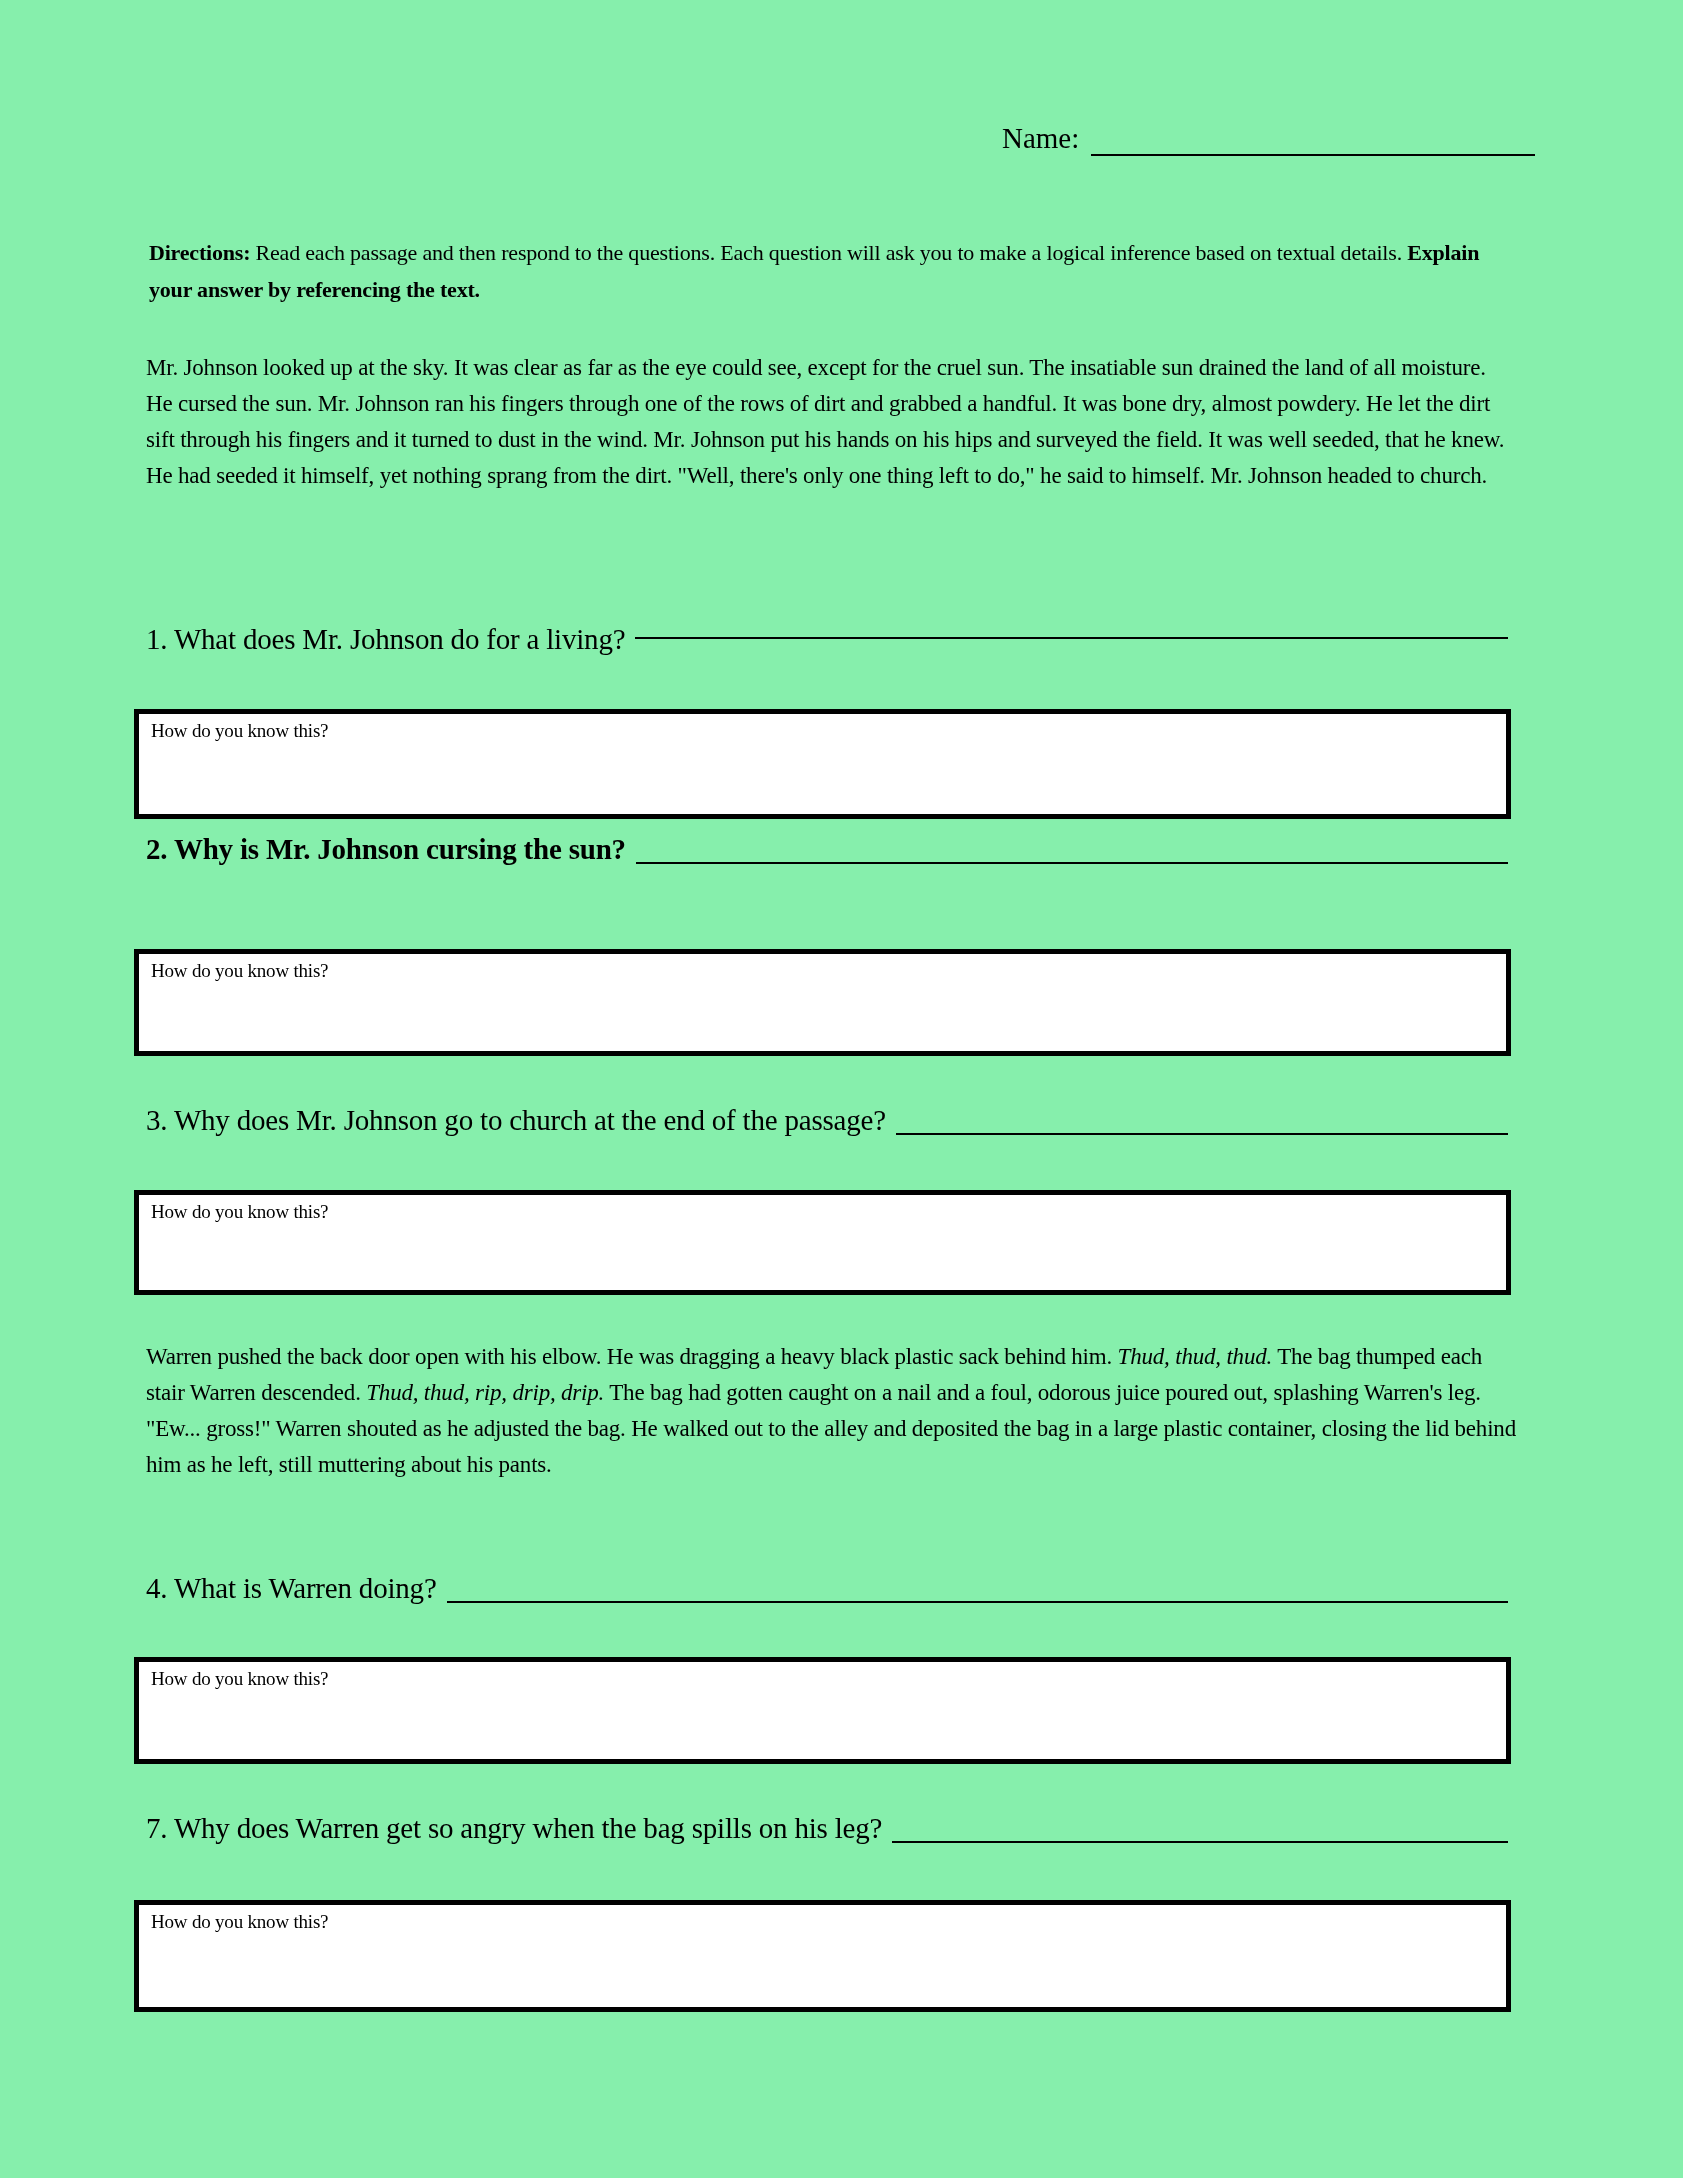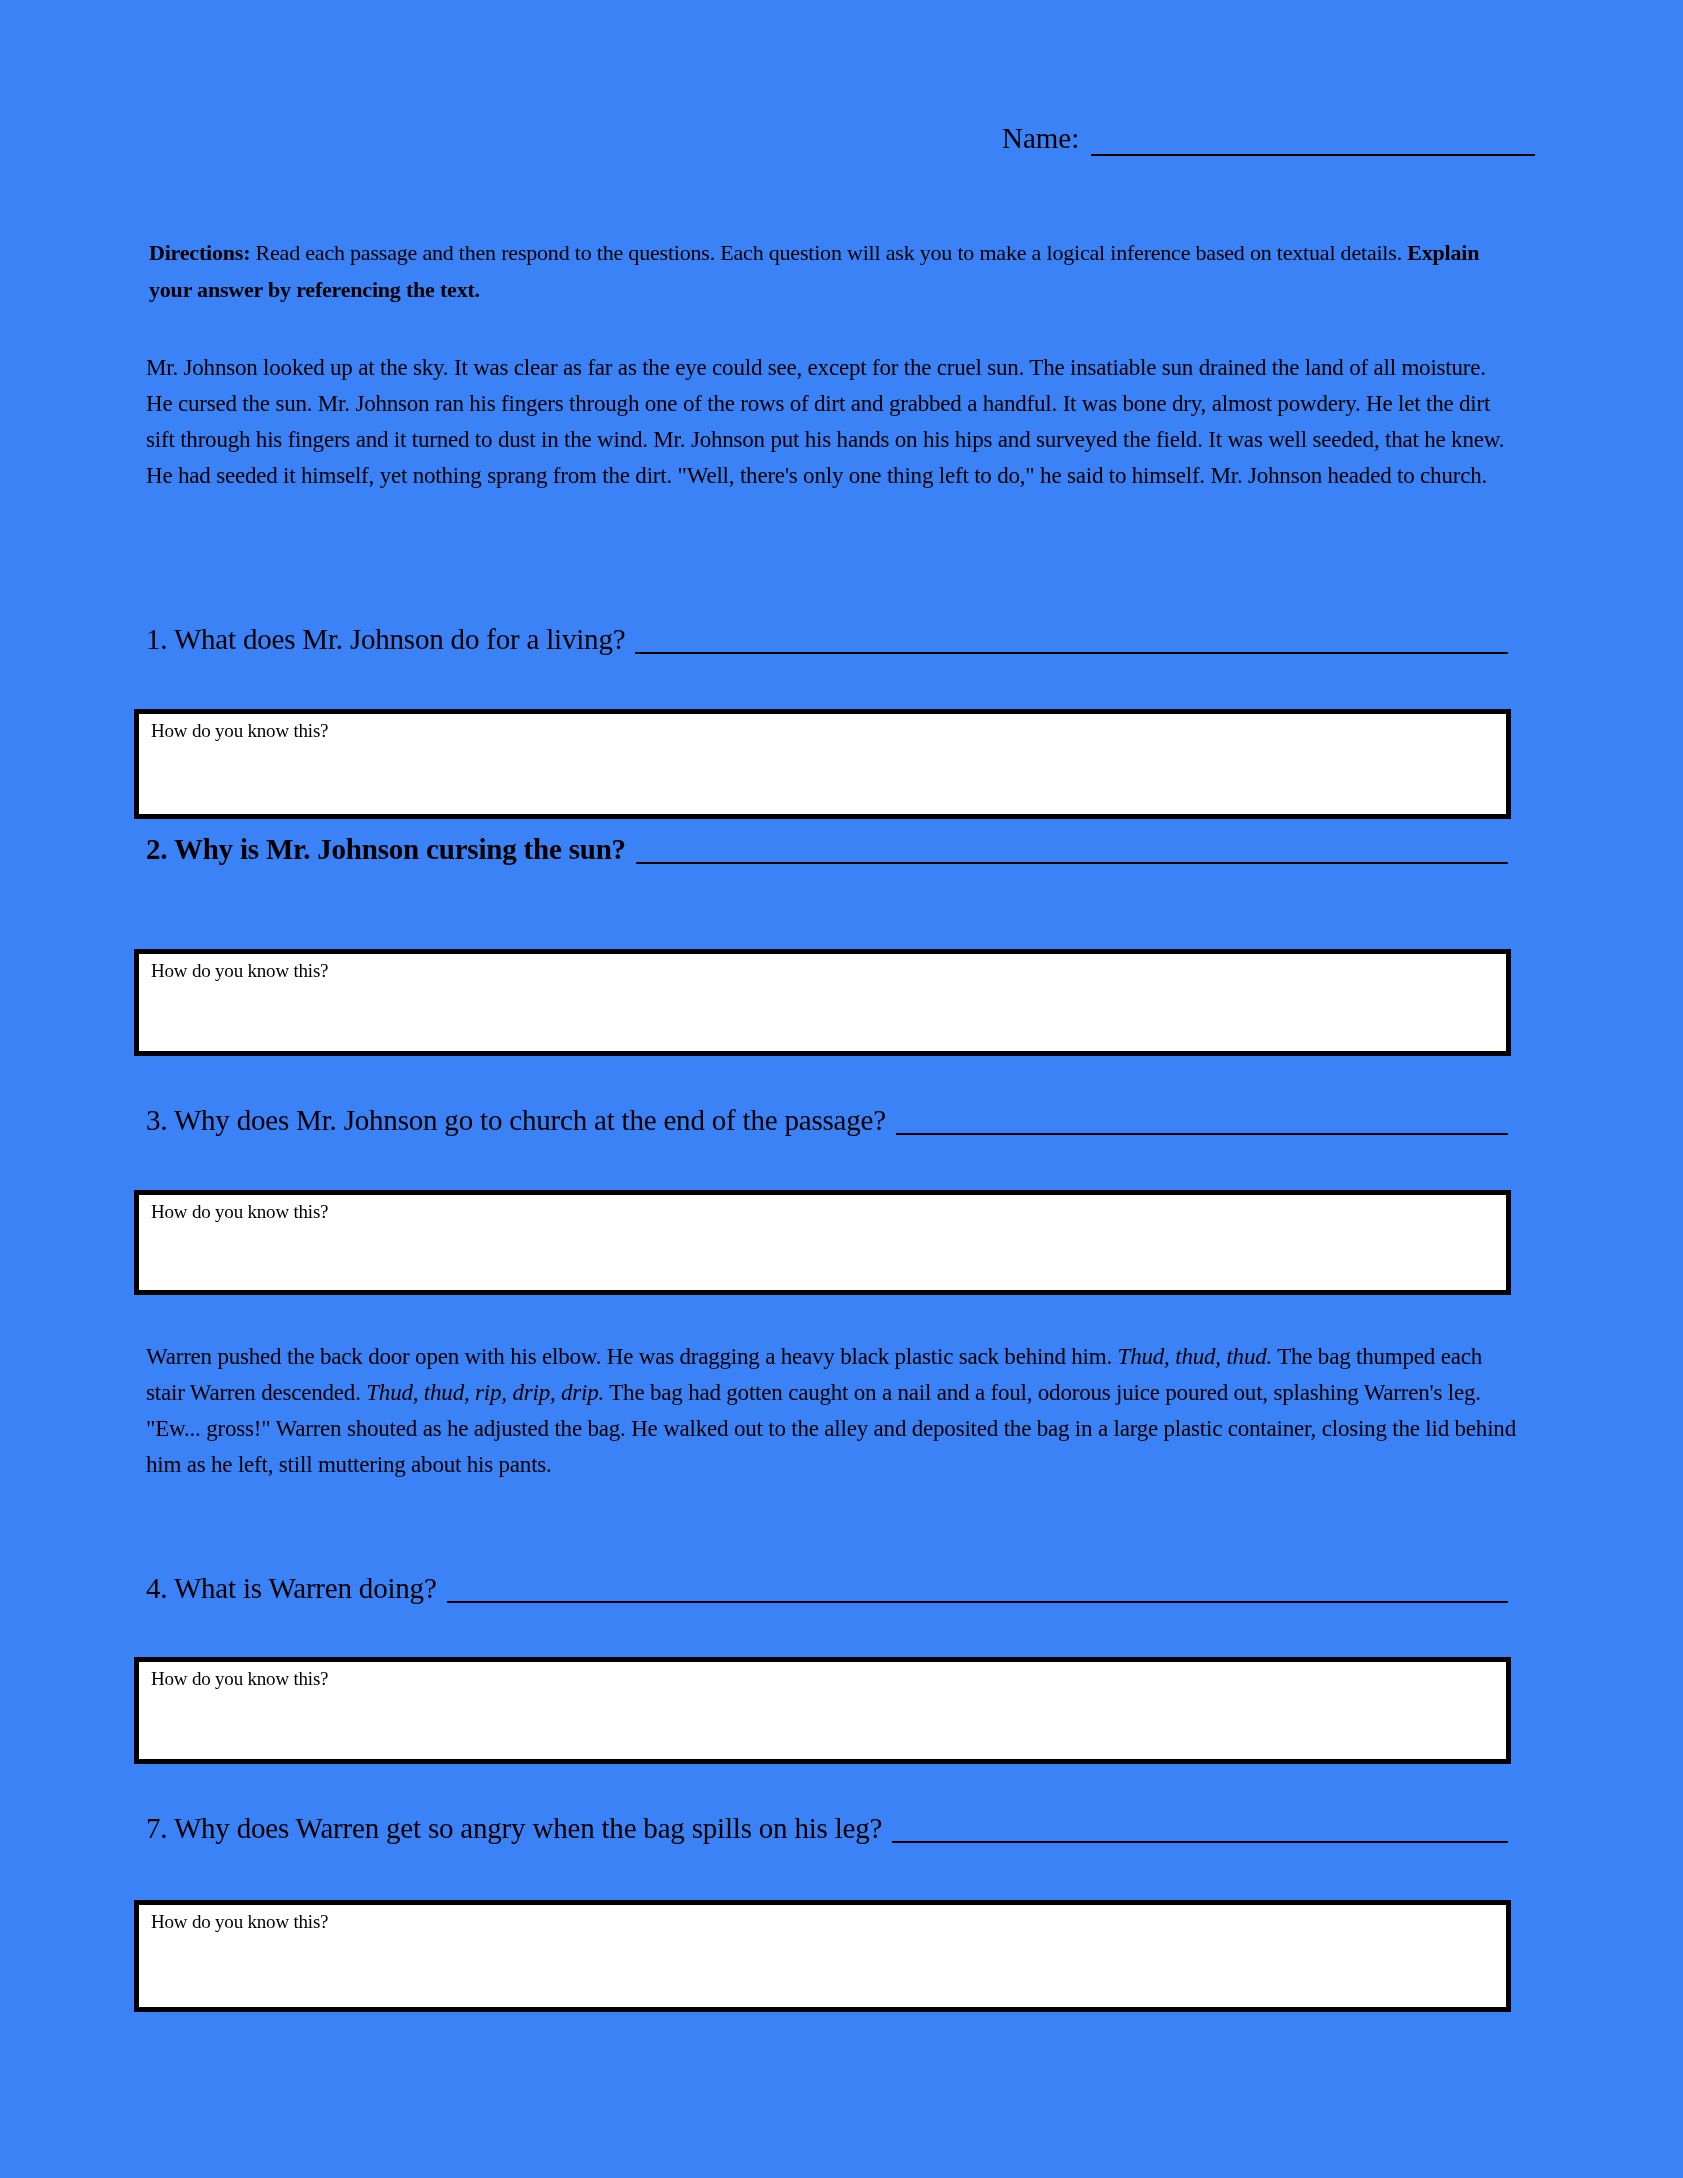--- a/index.html
+++ b/index.html
@@ -1,20 +1,20 @@
 <!DOCTYPE html>
 <html><head>
 <meta charset="utf-8">
 <style>
   html, body { margin: 0; padding: 0; background: #ffffff; }
   .page {
     position: relative;
     width: 1683px;
     height: 2178px;
-    background: #3b82f6;
+    background: #86efac;
     color: #000000;
     font-family: "Liberation Serif", "DejaVu Serif", serif;
     overflow: hidden;
   }
   .name-row {
     position: absolute;
     left: 1002px; top: 120px;
     width: 533px; height: 36px;
     display: flex;
     font-size: 29px; line-height: 36px;
@@ -60,21 +60,21 @@
     font-size: 29px; line-height: 36px;
     letter-spacing: -0.2px;
   }
   .q-text { white-space: nowrap; }
   .q-line {
     flex: 1;
     border-bottom: 2px solid #000;
     margin-left: 10px;
     margin-bottom: 3px;
   }
-  #q1 { top: 621px; }
+  #q1 { top: 621px; align-items: center; }
   #q2 { top: 831px; font-weight: bold; }
   #q3 { top: 1102px; }
   #q4 { top: 1570px; }
   #q5 { top: 1810px; }
   .answer-box {
     position: absolute;
     left: 134px;
     width: 1377px;
     box-sizing: border-box;
     border: 5px solid #000;

